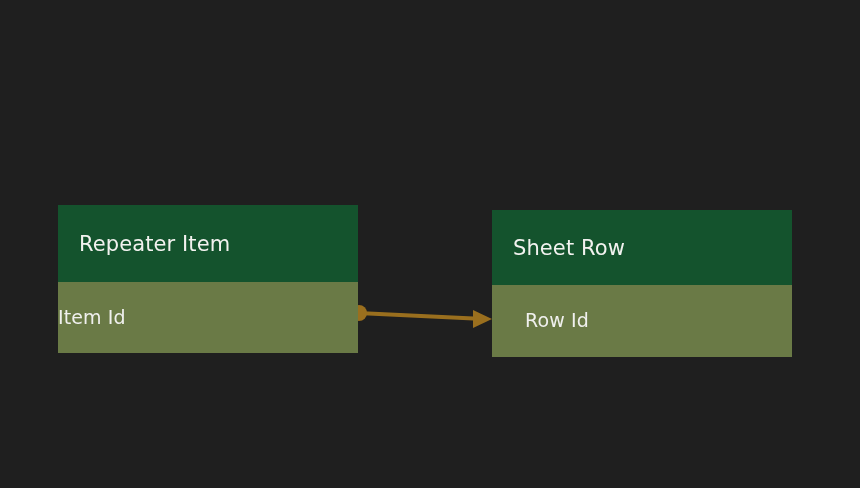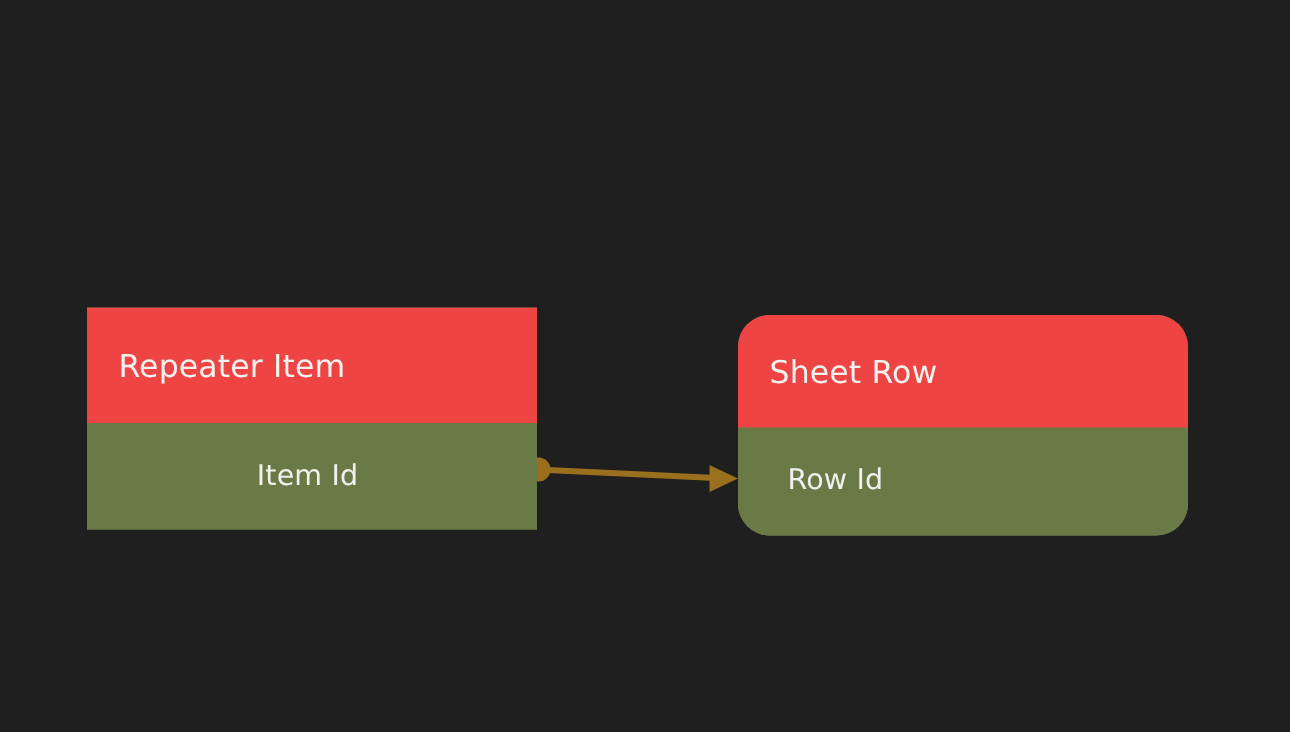--- a/index.html
+++ b/index.html
@@ -28,21 +28,21 @@
     pointer-events: none;
   }
   .node {
     position: absolute;
     box-sizing: border-box;
     overflow: hidden;
     background: #6a7a46;
   }
   .node-header {
     box-sizing: border-box;
-    background: #ef4444;
+    background: #14532d;
     display: flex;
     align-items: center;
   }
   .node-title {
     color: #f2f2ef;
     font-size: 21px;
     font-weight: 400;
     letter-spacing: 0.1px;
     white-space: nowrap;
   }
@@ -57,21 +57,21 @@
     white-space: nowrap;
   }
   .field-label {
     color: #f0f0ee;
     font-size: 19px;
     font-weight: 400;
     letter-spacing: 0.1px;
     white-space: nowrap;
   }
   .field-row.align-right {
-    justify-content: center;
+    justify-content: flex-start;
     padding-right: 6px;
   }
   .field-row.align-left {
     justify-content: flex-start;
     padding-left: 20px;
   }
 
   
   #node-repeater-item {
     left: 58px;
@@ -90,21 +90,20 @@
     height: 49px;
     margin-top: 10px;
   }
 
   
   #node-sheet-row {
     left: 492px;
     top: 210px;
     width: 300px;
     height: 147px;
-    border-radius: 21px;
   }
   #node-sheet-row .node-header {
     height: 75px;
     padding-left: 21px;
   }
   #node-sheet-row .node-body {
     height: 72px;
     padding-left: 13px;
   }
   #node-sheet-row .field-row {

